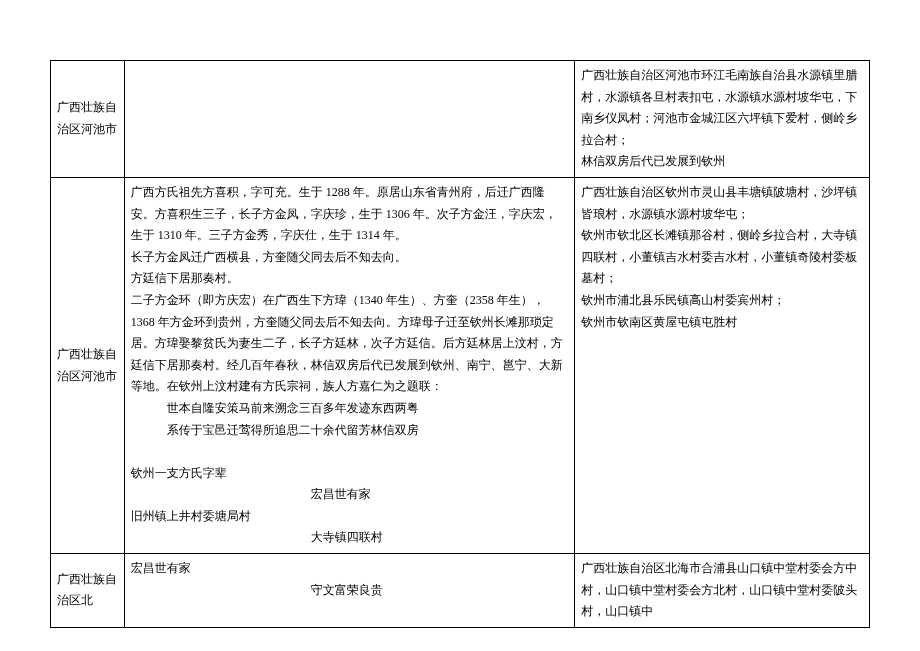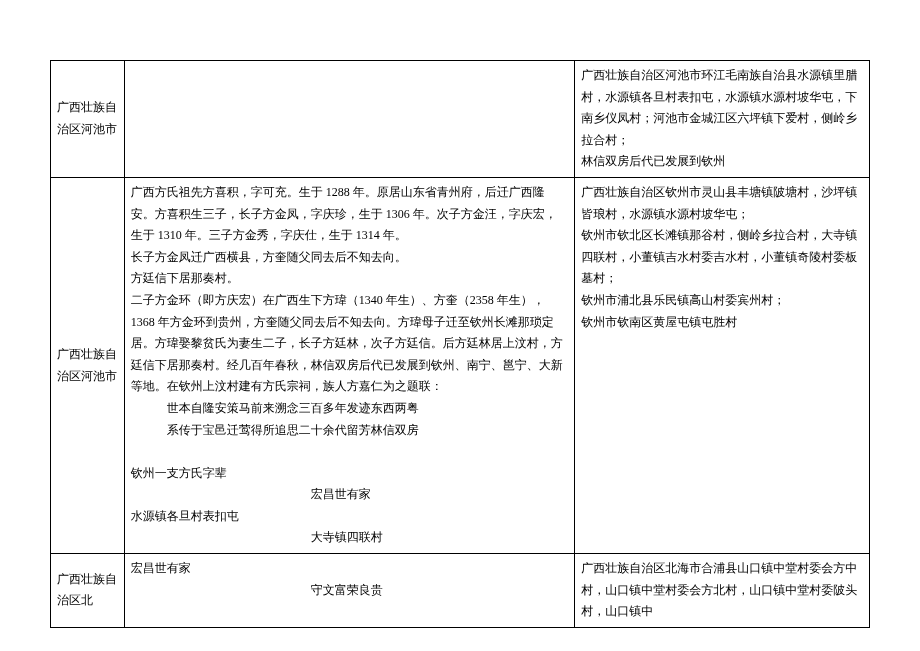--- a/index.html
+++ b/index.html
@@ -55,21 +55,21 @@
     <td>
       <span class="para">广西方氏祖先方喜积，字可充。生于 1288 年。原居山东省青州府，后迁广西隆安。方喜积生三子，长子方金凤，字庆珍，生于 1306 年。次子方金汪，字庆宏，生于 1310 年。三子方金秀，字庆仕，生于 1314 年。</span>
       <span class="para">长子方金凤迁广西横县，方奎随父同去后不知去向。</span>
       <span class="para">方廷信下居那奏村。</span>
       <span class="para">二子方金环（即方庆宏）在广西生下方瑋（1340 年生）、方奎（2358 年生），1368 年方金环到贵州，方奎随父同去后不知去向。方瑋母子迁至钦州长滩那琐定居。方瑋娶黎贫氏为妻生二子，长子方廷林，次子方廷信。后方廷林居上汶村，方廷信下居那奏村。经几百年春秋，林信双房后代已发展到钦州、南宁、邕宁、大新等地。在钦州上汶村建有方氏宗祠，族人方嘉仁为之题联：</span>
       <span class="indent">世本自隆安策马前来溯念三百多年发迹东西两粤</span>
       <span class="indent">系传于宝邑迁莺得所追思二十余代留芳林信双房</span>
       <br>
       <span class="para">钦州一支方氏字辈</span>
       <span class="indent2">宏昌世有家</span>
-      <span class="para">水源镇各旦村表扣屯</span>
+      <span class="para">旧州镇上井村委塘局村</span>
       <span class="indent2">大寺镇四联村</span>
     </td>
     <td>
       <span class="para">广西壮族自治区钦州市灵山县丰塘镇陂塘村，沙坪镇皆琅村，水源镇水源村坡华屯；</span>
       <span class="para">钦州市钦北区长滩镇那谷村，侧岭乡拉合村，大寺镇四联村，小董镇吉水村委吉水村，小董镇奇陵村委板墓村；</span>
       <span class="para">钦州市浦北县乐民镇高山村委宾州村；</span>
       <span class="para">钦州市钦南区黄屋屯镇屯胜村</span>
     </td>
   </tr>
 

